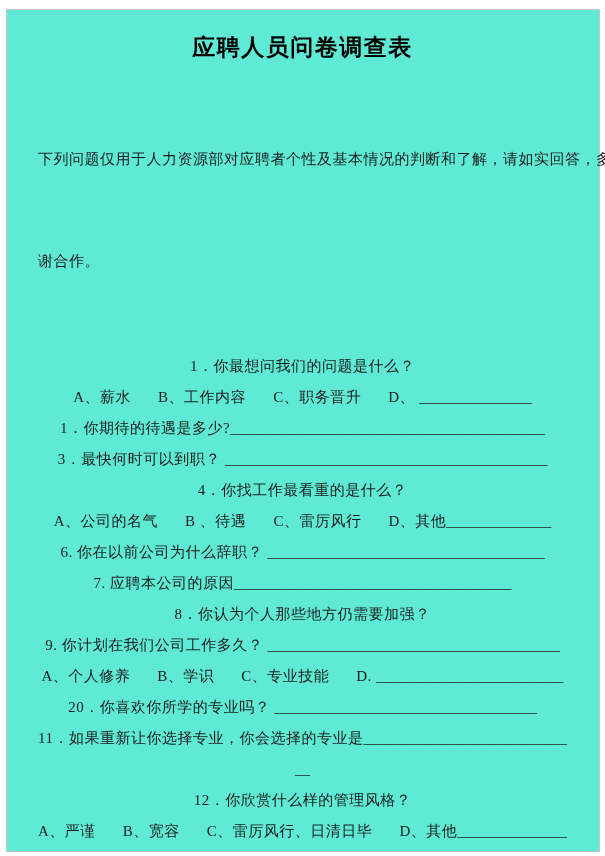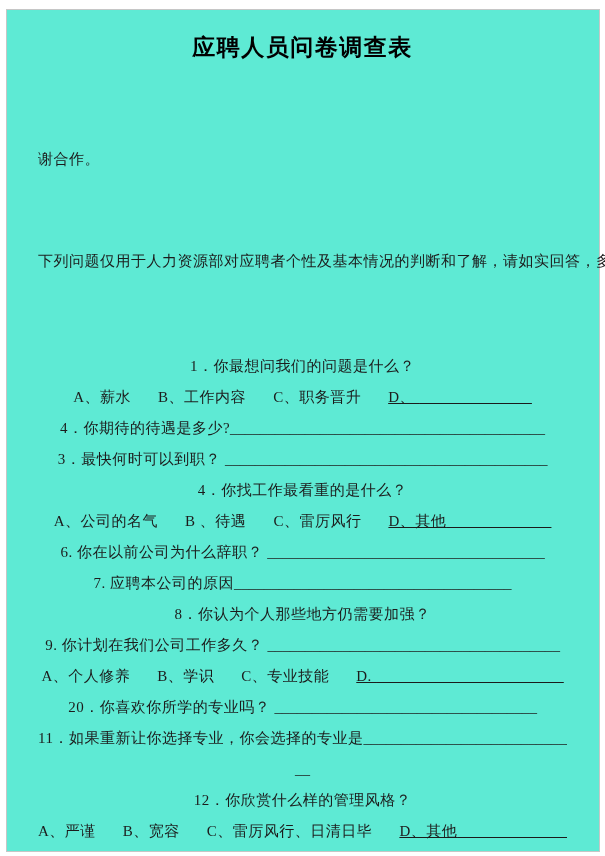--- a/index.html
+++ b/index.html
@@ -18,36 +18,36 @@
     font-size:23px;font-weight:bold;text-align:center;color:#000;
     letter-spacing:1.5px;line-height:32px;margin:2px 0 10px 0;
   }
   .intro{font-size:15px;line-height:34px;letter-spacing:0.5px;white-space:pre;}
   .lines{margin-top:5px;}
   .line{
     height:31px;line-height:31px;font-size:15px;letter-spacing:0.5px;
     white-space:pre;overflow:hidden;text-align:center;
   }
   .opt{margin-right:27px;}
-  .opt:last-child{margin-right:0;text-decoration:underline;}
+  .opt:last-child{margin-right:0;}
   .blank{letter-spacing:0;font-family:"Liberation Serif","DejaVu Serif",serif;}
 </style>
 </head>
 <body>
 
 <div class="page">
   <h1 class="title">应聘人员问卷调查表</h1>
   <div class="intro">
+    <div>下列问题仅用于人力资源部对应聘者个性及基本情况的判断和了解，请如实回答，多</div>
     <div>谢合作。</div>
-    <div>下列问题仅用于人力资源部对应聘者个性及基本情况的判断和了解，请如实回答，多</div>
   </div>
   <div class="lines" id="lines">
       <div class="line question"><span class="q-text">1．你最想问我们的问题是什么？</span></div>
       <div class="line options"><span class="opt">A、薪水</span><span class="opt">B、工作内容</span><span class="opt">C、职务晋升</span><span class="opt">D、 <span class="blank">_______________</span></span></div>
-      <div class="line question"><span class="q-text">4．你期待的待遇是多少?</span><span class="blank">__________________________________________</span></div>
+      <div class="line question"><span class="q-text">1．你期待的待遇是多少?</span><span class="blank">__________________________________________</span></div>
       <div class="line question"><span class="q-text">3．最快何时可以到职？ </span><span class="blank">___________________________________________</span></div>
       <div class="line question"><span class="q-text">4．你找工作最看重的是什么？</span></div>
       <div class="line options"><span class="opt">A、公司的名气</span><span class="opt">B 、待遇</span><span class="opt">C、雷厉风行</span><span class="opt">D、其他<span class="blank">______________</span></span></div>
       <div class="line question"><span class="q-text">6. 你在以前公司为什么辞职？ </span><span class="blank">_____________________________________</span></div>
       <div class="line question"><span class="q-text">7. 应聘本公司的原因</span><span class="blank">_____________________________________</span></div>
       <div class="line question"><span class="q-text">8．你认为个人那些地方仍需要加强？</span></div>
       <div class="line question"><span class="q-text">9. 你计划在我们公司工作多久？ </span><span class="blank">_______________________________________</span></div>
       <div class="line options"><span class="opt">A、个人修养</span><span class="opt">B、学识</span><span class="opt">C、专业技能</span><span class="opt">D. <span class="blank">_________________________</span></span></div>
       <div class="line question"><span class="q-text">20．你喜欢你所学的专业吗？ </span><span class="blank">___________________________________</span></div>
       <div class="line question"><span class="q-text">11．如果重新让你选择专业，你会选择的专业是</span><span class="blank">____________________________</span></div>

